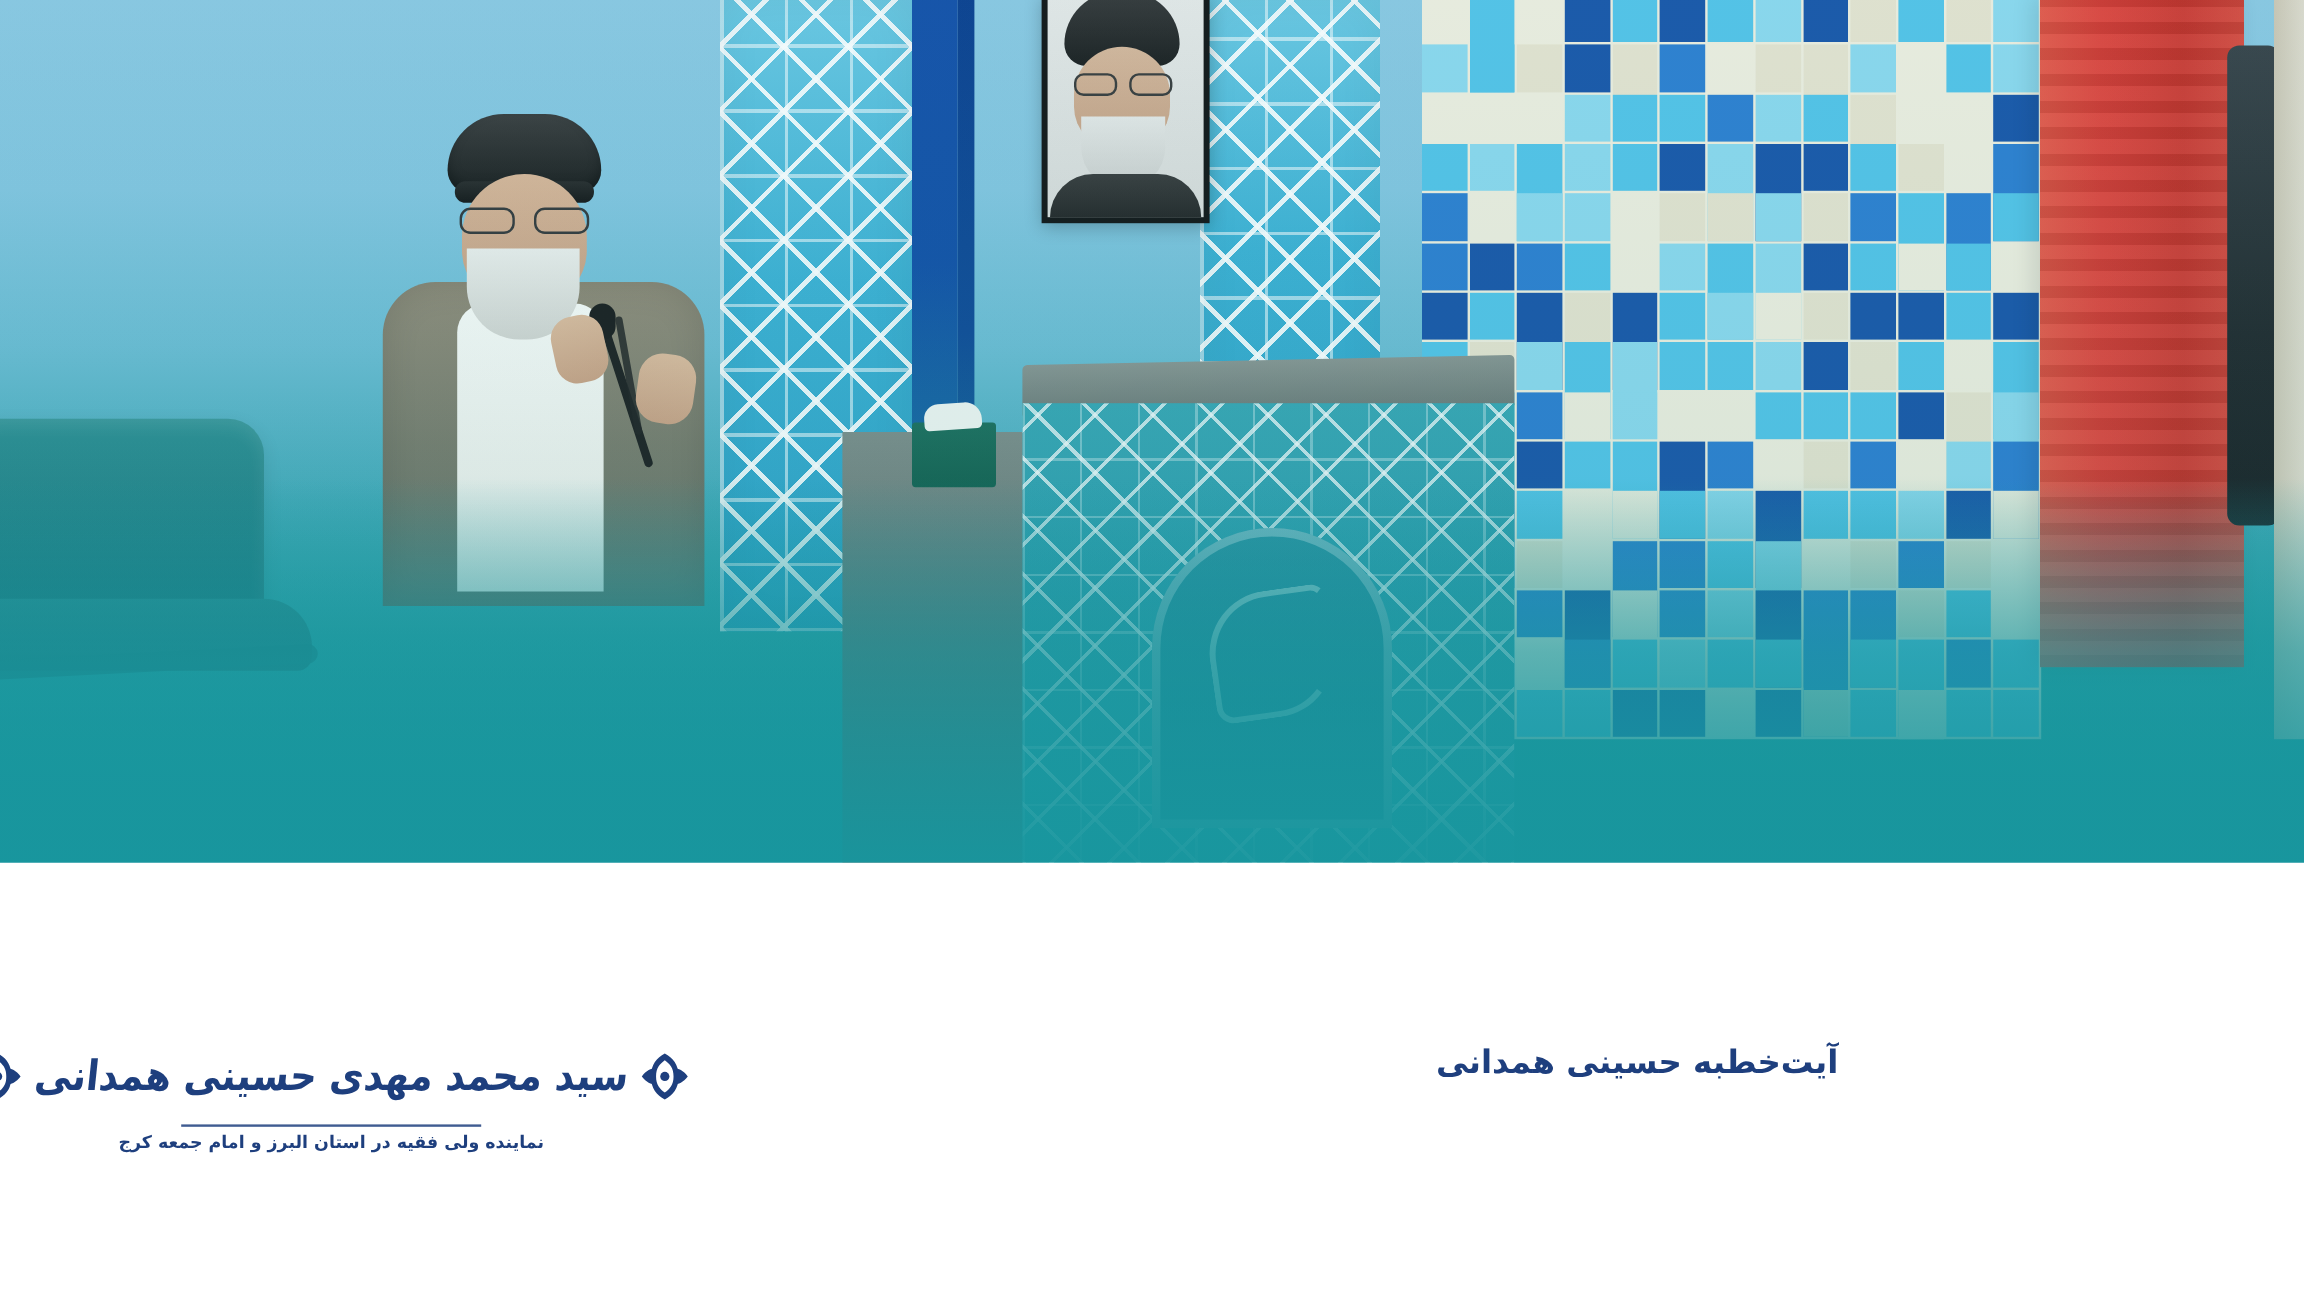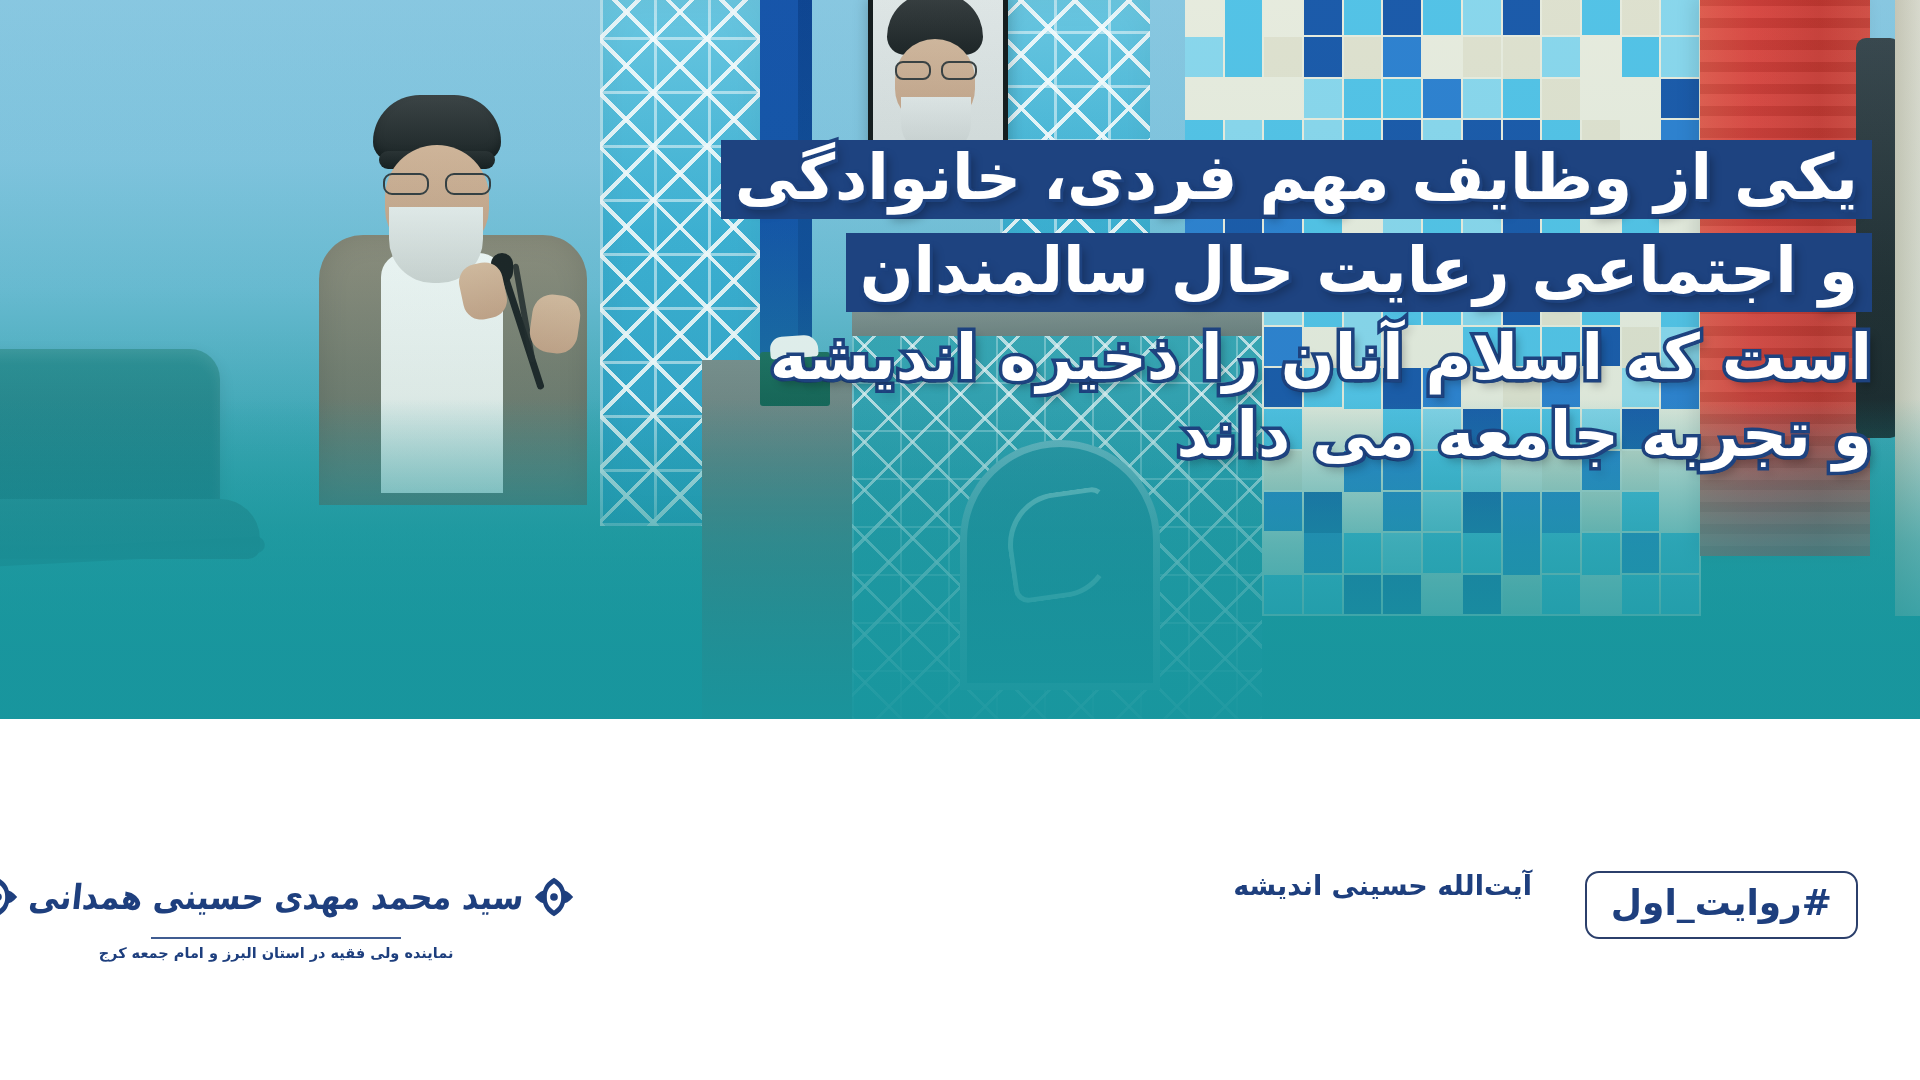--- a/index.html
+++ b/index.html
@@ -859,26 +859,20 @@
       <div class="sp-mic-arm2"></div>
       <div class="sp-mic-head"></div>
       <div class="sp-hand-l"></div>
       <div class="sp-hand-r"></div>
     </div>
 
     <div class="photo-wash"></div>
     <div class="wall-fade"></div>
   </div>
 
-  <div class="headline">
-    <span class="hl-line hl-band">یکی از وظایف مهم فردی، خانوادگی</span>
-    <span class="hl-line hl-band">و اجتماعی رعایت حال سالمندان</span>
-    <span class="hl-line">است که اسلام آنان را ذخیره اندیشه</span>
-    <span class="hl-line">و تجربه جامعه می داند</span>
-  </div>
 
   <div class="footer">
 
     <div class="logo">
       <div class="logo-mark">
         <svg class="logo-orn" viewBox="0 0 48 48" aria-hidden="true">
           <path fill="currentColor" d="M24 4c7 4 12 9 12 20s-5 16-12 20c-7-4-12-9-12-20S17 8 24 4zm0 6c-4.4 3.2-7.6 6.8-7.6 14s3.2 10.8 7.6 14c4.4-3.2 7.6-6.8 7.6-14S28.4 13.2 24 10z"></path>
           <circle fill="currentColor" cx="24" cy="24" r="4"></circle>
           <path fill="currentColor" d="M4 24c4-5 8-7 12-7v14c-4 0-8-2-12-7zM44 24c-4 5-8 7-12 7V17c4 0 8 2 12 7z"></path>
         </svg>
@@ -887,21 +881,18 @@
           <path fill="currentColor" d="M24 4c7 4 12 9 12 20s-5 16-12 20c-7-4-12-9-12-20S17 8 24 4zm0 6c-4.4 3.2-7.6 6.8-7.6 14s3.2 10.8 7.6 14c4.4-3.2 7.6-6.8 7.6-14S28.4 13.2 24 10z"></path>
           <circle fill="currentColor" cx="24" cy="24" r="4"></circle>
           <path fill="currentColor" d="M4 24c4-5 8-7 12-7v14c-4 0-8-2-12-7zM44 24c-4 5-8 7-12 7V17c4 0 8 2 12 7z"></path>
         </svg>
       </div>
       <div class="logo-rule"></div>
       <div class="logo-sub">نماینده ولی فقیه در استان البرز و امام جمعه کرج</div>
     </div>
 
     <div class="caption">
-      <div class="caption-l2">آیت‌الله حسینی اندیشه</div>
+      <div class="caption-l2">آیت‌خطبه حسینی همدانی</div>
     </div>
 
-    <div class="hashtag">
-      <div class="hashtag-text">#روایت_اول</div>
-    </div>
 
   </div>
 </div>
 
 </body></html>

